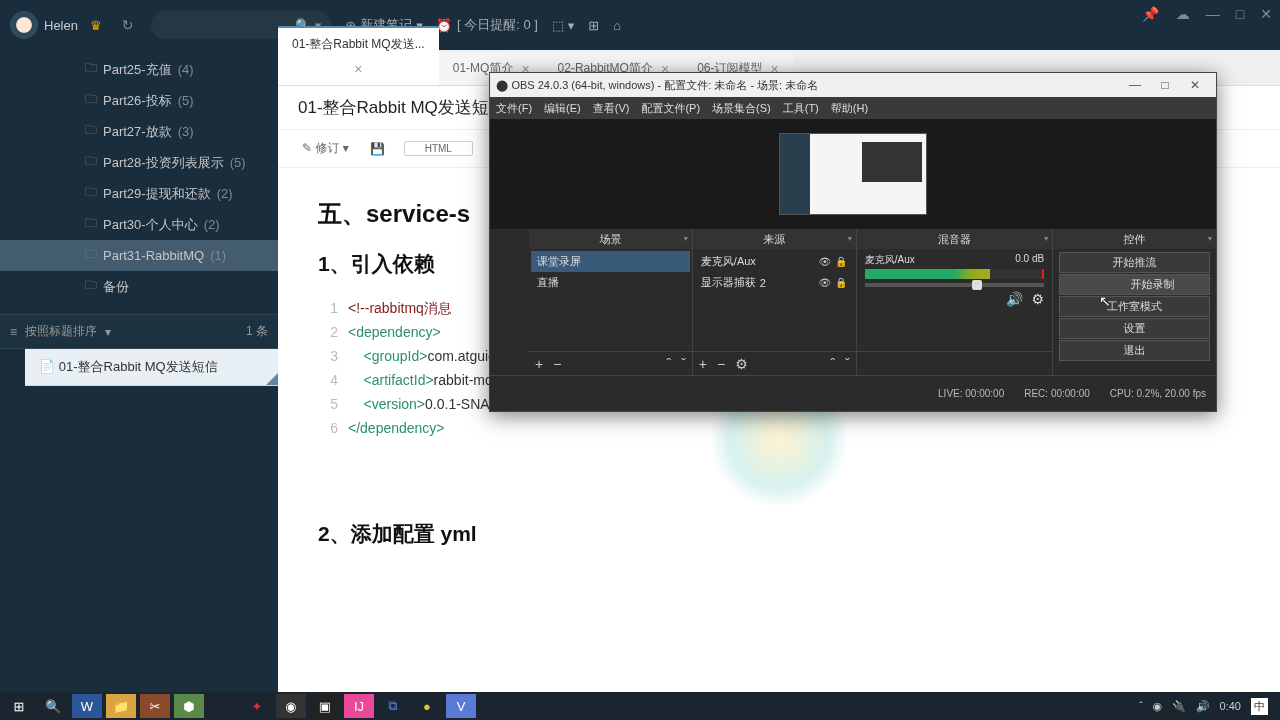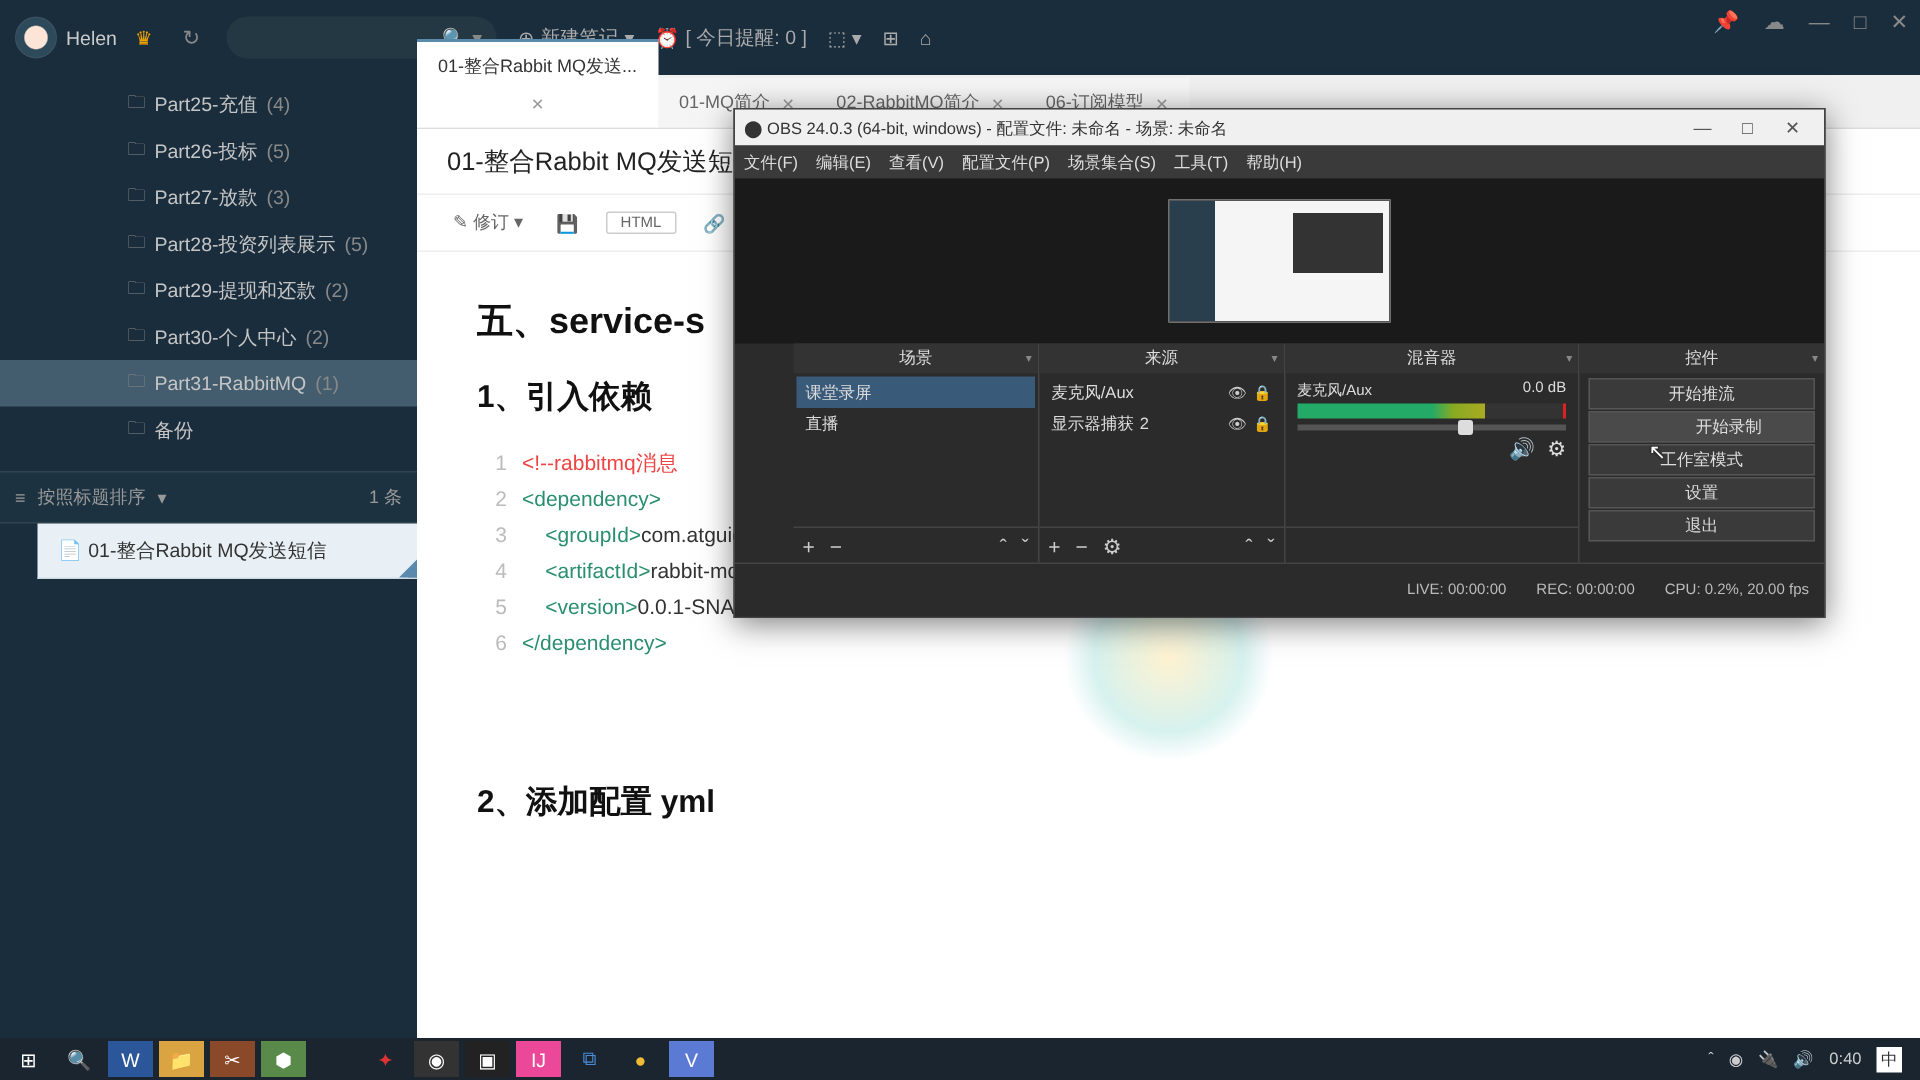--- a/index.html
+++ b/index.html
@@ -31,30 +31,30 @@
 
 
 .content { flex: 1; background: #fff; display: flex; flex-direction: column; }
 .tabs { height: 36px; background: #f0f0f0; display: flex; align-items: flex-end; border-bottom: 1px solid #ddd; }
 .tab { padding: 8px 14px; font-size: 12px; color: #666; background: #f5f5f5; display: flex; align-items: center; gap: 8px; }
 .tab.active { background: #fff; color: #333; border-top: 2px solid #5a8aab; flex-direction: column; }
 .tab .close { color: #999; font-size: 14px; }
 .title-row { padding: 10px 20px; font-size: 17px; color: #222; border-bottom: 1px solid #eee; display: flex; align-items: center; }
 .toolbar { padding: 8px 20px; display: flex; align-items: center; gap: 14px; color: #666; font-size: 12px; border-bottom: 1px solid #eee; }
 .tb-item { padding: 2px 4px; }
-.tb-badge { border: 1px solid #ccc; padding: 1px 9px; font-size: 10px; border-radius: 2px; }
+.tb-badge { border: 1px solid #ccc; padding: 1px 20px; font-size: 10px; border-radius: 2px; }
 .note-body { padding: 20px 40px; overflow: auto; position: relative; }
 .watermark { position: absolute; top: 200px; left: 50%; transform: translateX(-50%); width: 140px; height: 140px; border-radius: 50%; background: radial-gradient(circle, rgba(255,225,140,0.4), rgba(120,210,200,0.3) 50%, transparent 70%); z-index: 0; }
 .note-body h2 { font-size: 24px; margin: 10px 0 20px; color: #111; position: relative; z-index: 1; }
 .note-body h3 { font-size: 21px; margin: 14px 0 18px; color: #111; }
 .code { font-family: Consolas, monospace; font-size: 14px; line-height: 24px; }
 .code-row { display: flex; }
 .ln { width: 30px; text-align: right; color: #bbb; padding-right: 10px; user-select: none; }
 .cl { flex: 1; white-space: pre; }
-.c-comment { color: #ef4444; }
+.c-comment { color: #7f1d1d; }
 .c-tag { color: #2a8f6f; }
 .c-text { color: #333; }
 
 
 .obs { position: absolute; top: 72px; left: 489px; width: 728px; height: 340px; background: #2b2b2b; border: 1px solid #444; box-shadow: 0 4px 20px rgba(0,0,0,0.5); color: #ddd; font-size: 11px; display: flex; flex-direction: column; z-index: 100; }
 .obs-title { height: 24px; background: #f0f0f0; color: #333; display: flex; align-items: center; padding: 0 6px; font-size: 11px; }
 .obs-title .spacer { flex: 1; }
 .obs-title .wbtn { width: 30px; text-align: center; color: #555; font-size: 12px; }
 .obs-menu { height: 22px; background: #3a3a3a; display: flex; align-items: center; padding: 0 6px; gap: 12px; color: #ddd; }
 .obs-preview { flex: 1; background: #1a1a1a; display: flex; align-items: center; justify-content: center; }

